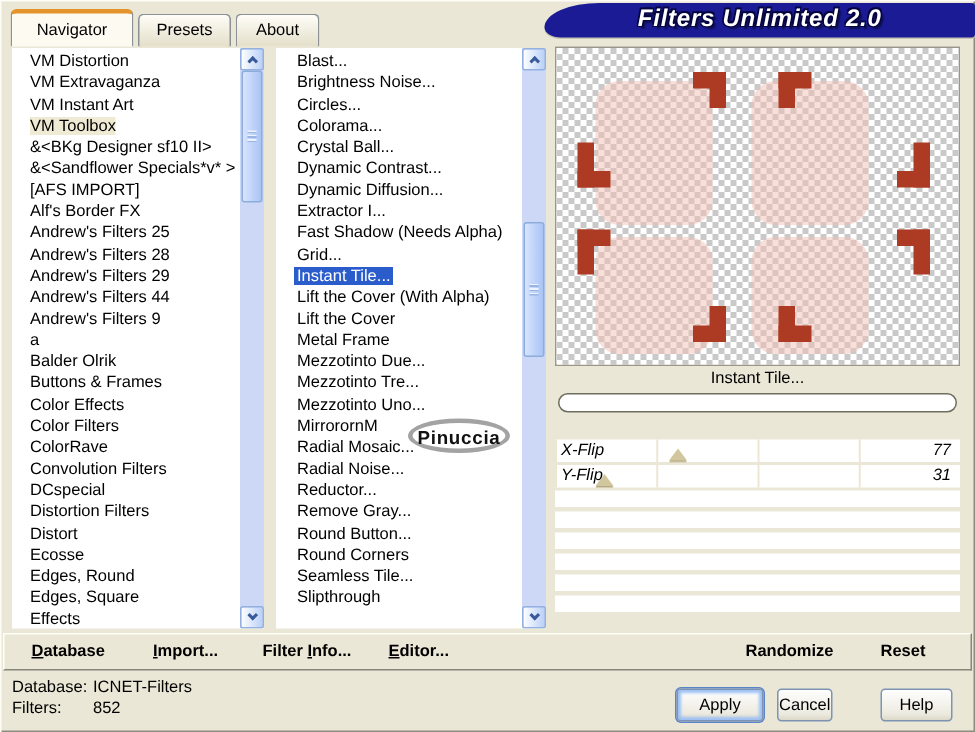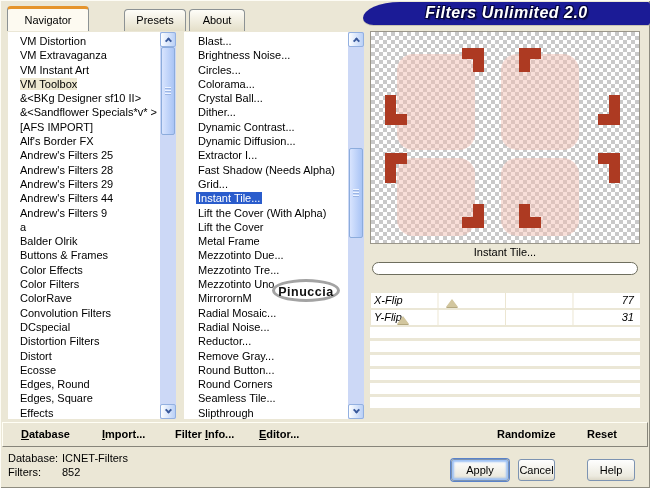--- a/index.html
+++ b/index.html
@@ -7,21 +7,21 @@
   #win {
     position:relative; width:650px; height:488px; background:#ebe7d6; overflow:hidden;
     box-shadow: inset 1px 1px 0 #fdfcf5, inset -1px -1px 0 #8e8c80;
   }
   
   .tab { position:absolute; font-size:11px; color:#000; text-align:center;
          border:1px solid #8c9294; border-bottom:none; border-radius:4px 4px 0 0; }
   .tab.active { top:6px; height:25px; line-height:22px; background:#fdfaf1;
                 border-top:3px solid #e5942c; z-index:3; }
   .tab.inactive { top:9px; height:22px; line-height:20px;
-                  background:linear-gradient(#fefdf8,#e4dfc9); z-index:2;margin-left:32px; }
+                  background:linear-gradient(#fefdf8,#e4dfc9); z-index:2; }
   #tab-navigator { left:7px; width:82px; }
   #tab-presets   { left:92px; width:62px; }
   #tab-about     { left:157px; width:56px; }
   #banner { position:absolute; left:363px; top:2px; width:287px; height:23px;
             background:#1b1b96;
             border-top-left-radius:48px 21px; border-bottom-left-radius:14px 9px;
             border-top-right-radius:3px; border-bottom-right-radius:3px;
             box-shadow:0 1px 0 #c8c4b2; }
   #banner .title { display:block; text-align:center; line-height:21px;
             font-size:16px; font-weight:bold; font-style:italic; color:#fff; letter-spacing:.5px;
@@ -158,21 +158,20 @@
     </div>
   </div>
 
   <div id="filter-list" class="listbox">
     <div class="list-inner">
         <div class="list-item"><span>Blast...</span></div>
         <div class="list-item"><span>Brightness Noise...</span></div>
         <div class="list-item"><span>Circles...</span></div>
         <div class="list-item"><span>Colorama...</span></div>
         <div class="list-item"><span>Crystal Ball...</span></div>
-        <div class="list-item"><span>Dither...</span></div>
         <div class="list-item"><span>Dynamic Contrast...</span></div>
         <div class="list-item"><span>Dynamic Diffusion...</span></div>
         <div class="list-item"><span>Extractor I...</span></div>
         <div class="list-item"><span>Fast Shadow (Needs Alpha)</span></div>
         <div class="list-item"><span>Grid...</span></div>
         <div class="list-item selected"><span>Instant Tile...</span></div>
         <div class="list-item"><span>Lift the Cover (With Alpha)</span></div>
         <div class="list-item"><span>Lift the Cover</span></div>
         <div class="list-item"><span>Metal Frame</span></div>
         <div class="list-item"><span>Mezzotinto Due...</span></div>

